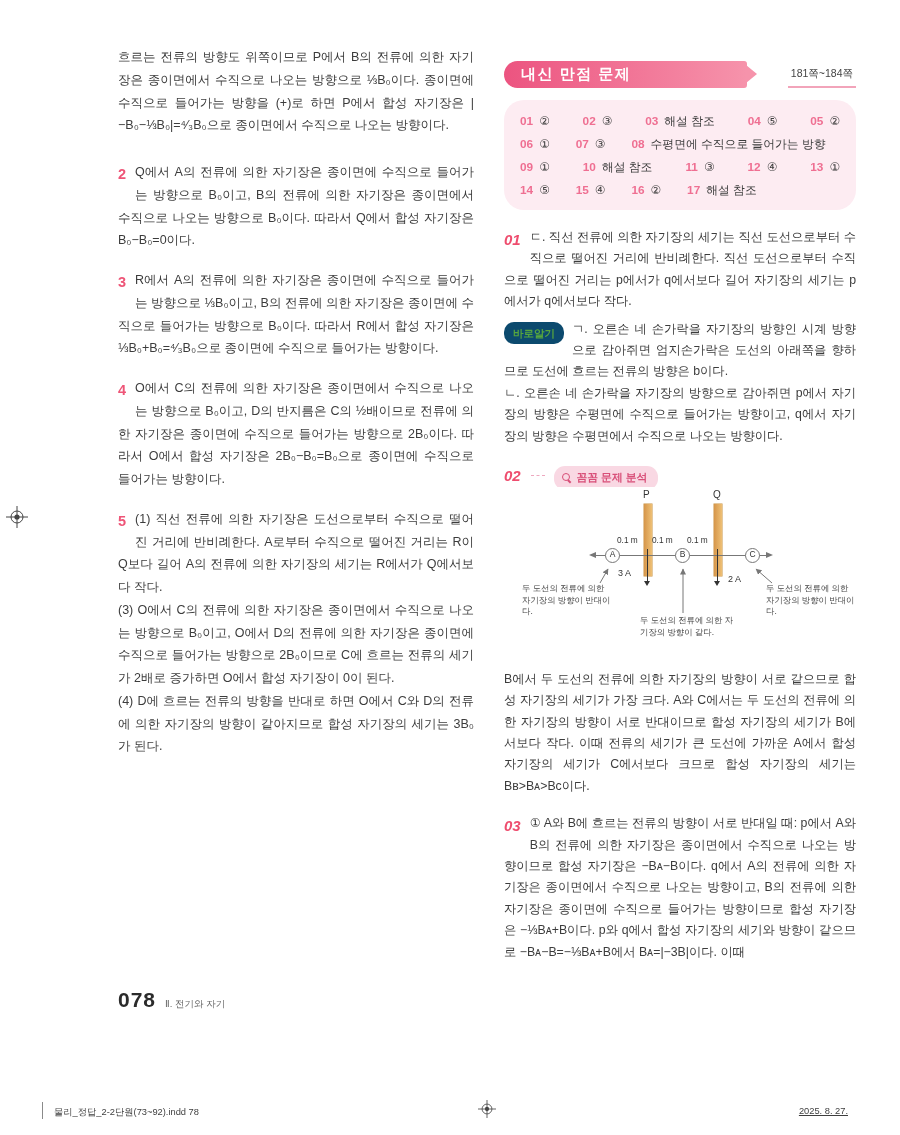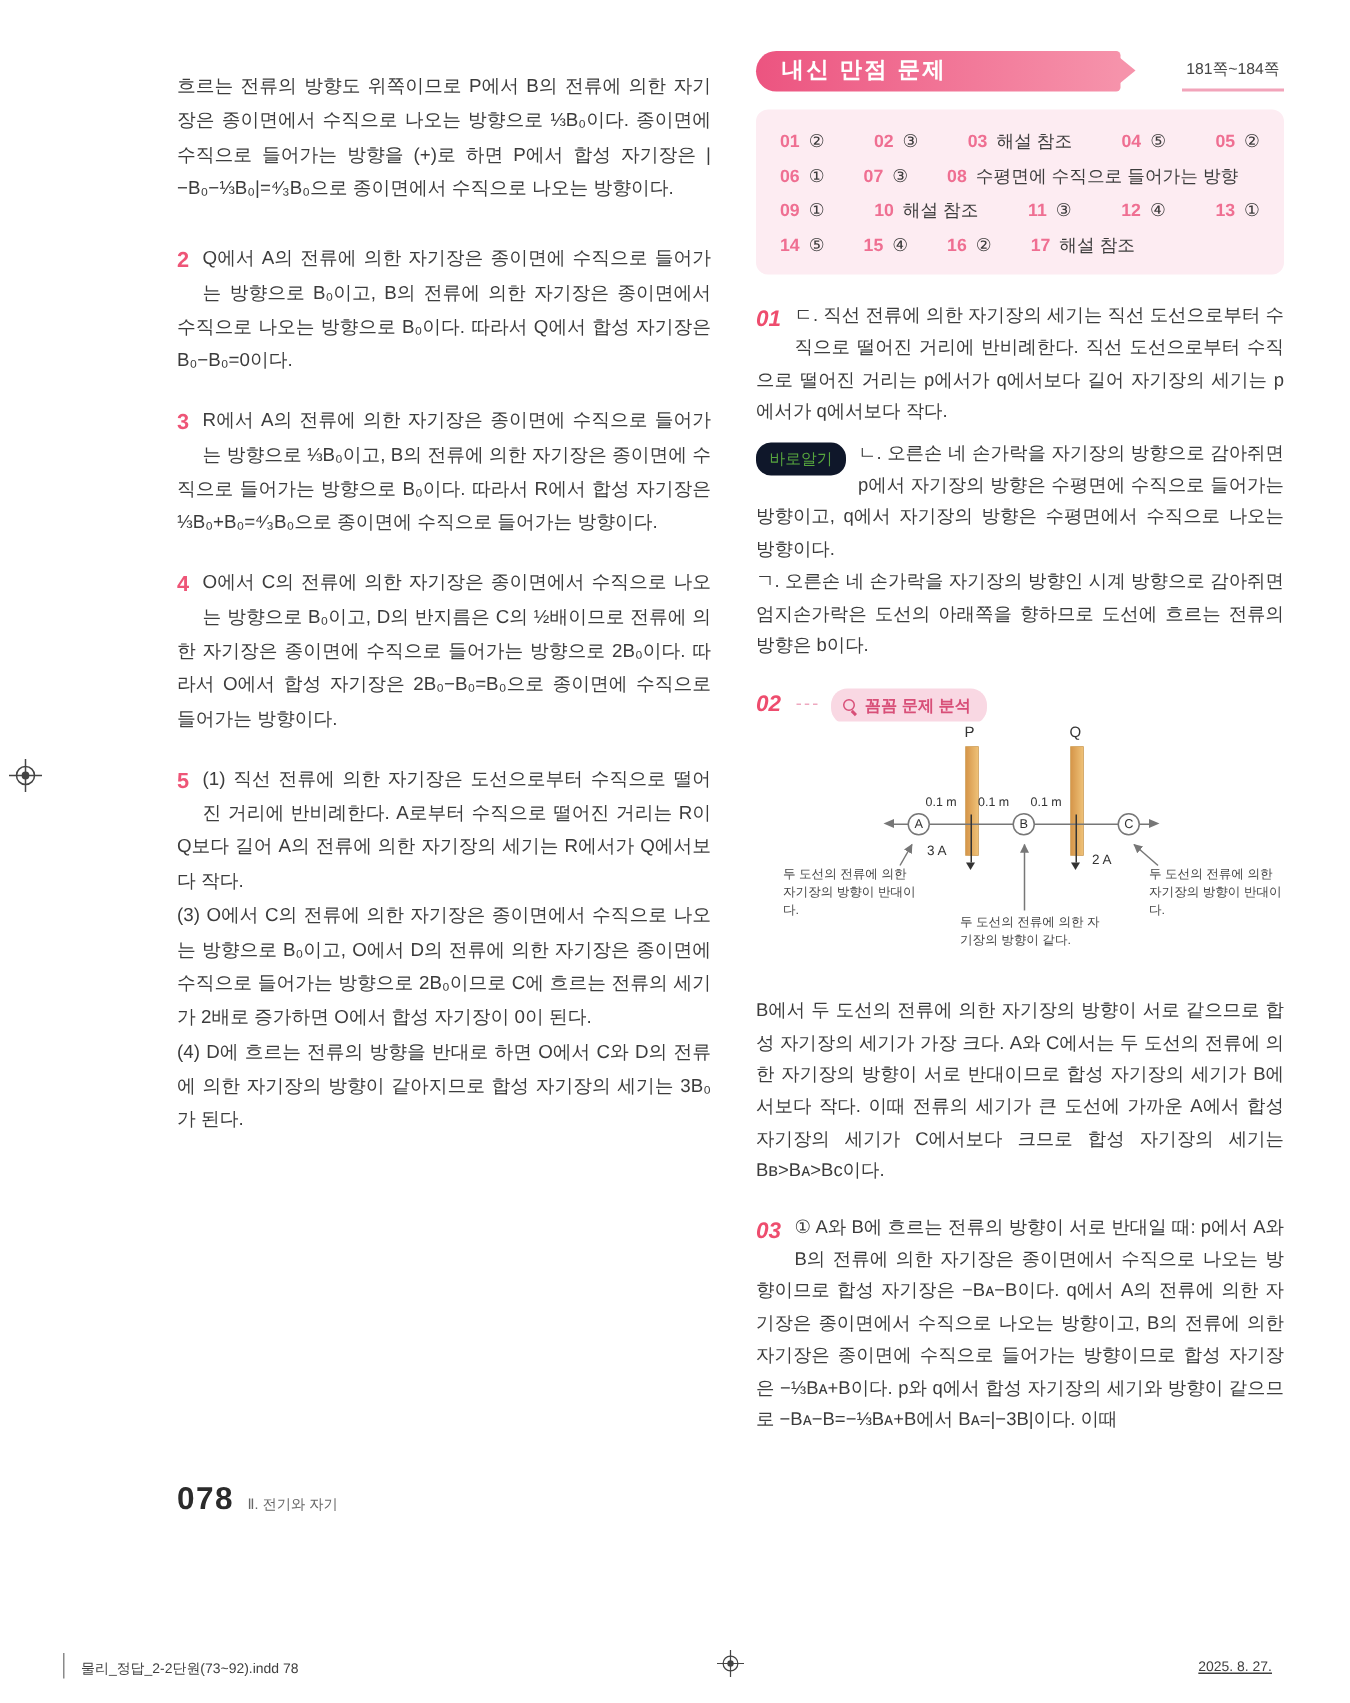--- a/index.html
+++ b/index.html
@@ -15,47 +15,47 @@
   .intro { margin-bottom:24px; }
   .item { margin-bottom:17px; overflow:hidden; }
   .item-num { float:left; color:#ee5577; font-weight:bold; font-size:14.5px; margin-right:9px; }
 
   
   .pagenum-row { position:absolute; left:118px; top:988px; }
   .pagenum { font-size:21px; font-weight:bold; color:#2b2b2b; letter-spacing:1px; }
   .chapter { font-size:9.5px; color:#666; margin-left:9px; }
 
   
-  .col-right { position:absolute; left:504px; top:34px; width:352px; font-size:12.3px; line-height:1.74; }
+  .col-right { position:absolute; left:504px; top:61px; width:352px; font-size:12.3px; line-height:1.74; }
   .ribbon-row { position:relative; height:30px; margin-bottom:9px; }
   .ribbon {
     position:absolute; left:0; top:0; width:243px; height:27px;
     background:linear-gradient(90deg,#ec5480,#f693ab);
     border-radius:14px 3px 3px 14px; color:#fff; font-weight:bold; font-size:15px;
     letter-spacing:1.5px; display:flex; align-items:center; padding-left:17px;
   }
   .ribbon::after {
     content:""; position:absolute; right:-10px; top:4px;
     border-left:11px solid #f693ab; border-top:9.5px solid transparent; border-bottom:9.5px solid transparent;
   }
   .page-range { position:absolute; right:0; bottom:3px; font-size:10.5px; color:#444;
     border-bottom:2px solid #f2a4ba; padding:0 3px 4px; }
 
-  .ans-box { background:#fdecf2; border-radius:8px; padding:10px 16px 8px; margin-bottom:17px; }
+  .ans-box { background:#fdecf2; border-radius:20px; padding:10px 16px 8px; margin-bottom:17px; }
   .ans-row { display:flex; font-size:11.8px; line-height:1.95; white-space:nowrap; }
   .ans-row.spread { justify-content:space-between; }
   .ans-row.start  { justify-content:flex-start; gap:26px; }
   .ans-n { color:#ef6f92; font-weight:bold; margin-right:6px; }
   .ans-v { color:#3c3c3c; }
 
   .sec { margin-bottom:16px; overflow:hidden; }
   .sec-num { float:left; color:#ee4d6e; font-weight:bold; font-style:italic; font-size:15px; margin-right:9px; }
   .sec-num.inline-num { float:none; margin-right:4px; }
   .baroalki { margin-top:6px; overflow:hidden; }
-  .pill-green { float:left; background:#0f172a; color:#57a63e; font-weight:normal; font-size:10.5px;
+  .pill-green { float:left; background:#0c4a6e; color:#57a63e; font-weight:bold; font-size:10.5px;
     padding:2px 9px; border-radius:10px; margin:3px 8px 0 0; }
 
   .s02-head { overflow:hidden; height:24px; margin-bottom:4px; }
   .dash-connector { display:inline-block; width:14px; height:0; border-top:1.5px dashed #eea8bf;
     margin:0 5px 4px 3px; vertical-align:middle; }
   .pill-pink { display:inline-flex; align-items:center; gap:5px; background:#f9d8e3; color:#d84f78;
     font-weight:bold; font-size:10.8px; padding:2.5px 11px 2.5px 8px; border-radius:11px; vertical-align:middle;text-align:center; }
   .mag-icon { position:relative; width:10px; height:10px; display:inline-block; }
   .mag-icon::before { content:""; position:absolute; left:0; top:0; width:6px; height:6px;
     border:1.4px solid #d84f78; border-radius:50%; }
@@ -176,22 +176,22 @@
         <span class="ans"><span class="ans-n">16</span><span class="ans-v">②</span></span>
         <span class="ans"><span class="ans-n">17</span><span class="ans-v">해설 참조</span></span>
       </div>
     </div>
 
     <div class="sec">
       <span class="sec-num">01</span>
       <div class="jtext">ㄷ. 직선 전류에 의한 자기장의 세기는 직선 도선으로부터 수직으로 떨어진 거리에 반비례한다. 직선 도선으로부터 수직으로 떨어진 거리는 p에서가 q에서보다 길어 자기장의 세기는 p에서가 q에서보다 작다.</div>
       <div class="baroalki">
         <span class="pill-green">바로알기</span>
+        <div class="jtext">ㄱ. 오른손 네 손가락을 자기장의 방향인 시계 방향으로 감아쥐면 엄지손가락은 도선의 아래쪽을 향하므로 도선에 흐르는 전류의 방향은 b이다.</div>
         <div class="jtext">ㄴ. 오른손 네 손가락을 자기장의 방향으로 감아쥐면 p에서 자기장의 방향은 수평면에 수직으로 들어가는 방향이고, q에서 자기장의 방향은 수평면에서 수직으로 나오는 방향이다.</div>
-        <div class="jtext">ㄱ. 오른손 네 손가락을 자기장의 방향인 시계 방향으로 감아쥐면 엄지손가락은 도선의 아래쪽을 향하므로 도선에 흐르는 전류의 방향은 b이다.</div>
       </div>
     </div>
 
     <div class="sec">
       <div class="s02-head">
         <span class="sec-num inline-num">02</span>
         <span class="dash-connector"></span>
         <span class="pill-pink">
           <span class="mag-icon"></span>
           <span>꼼꼼 문제 분석</span>

